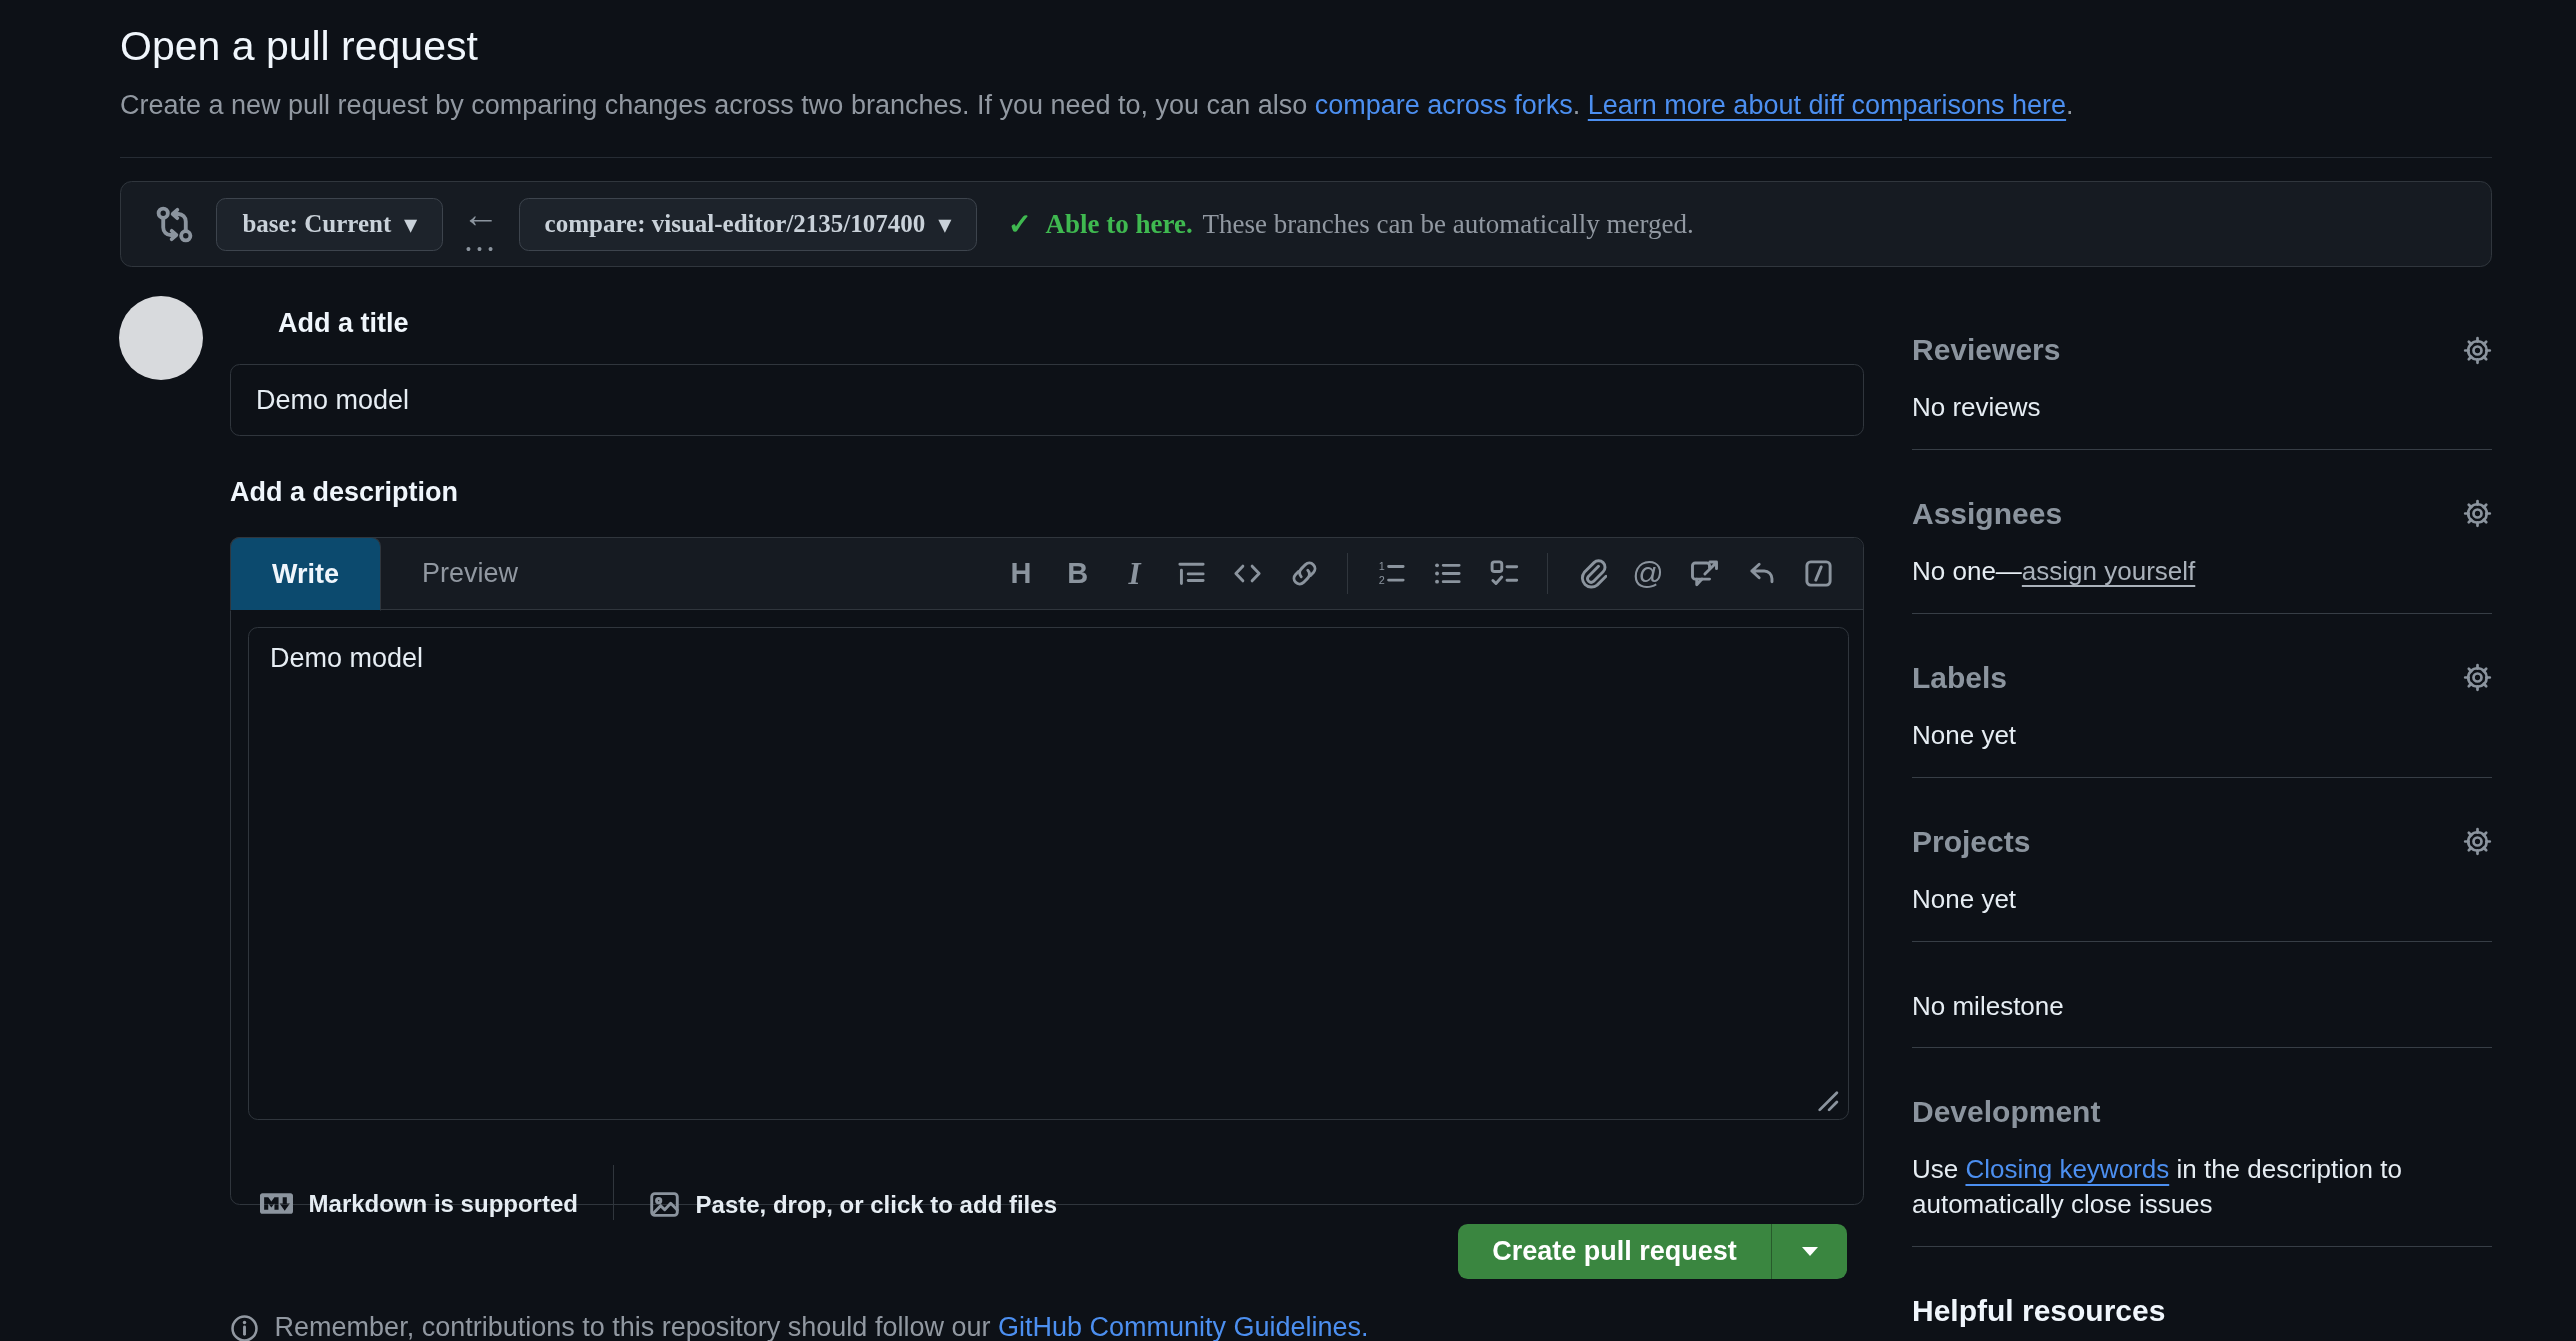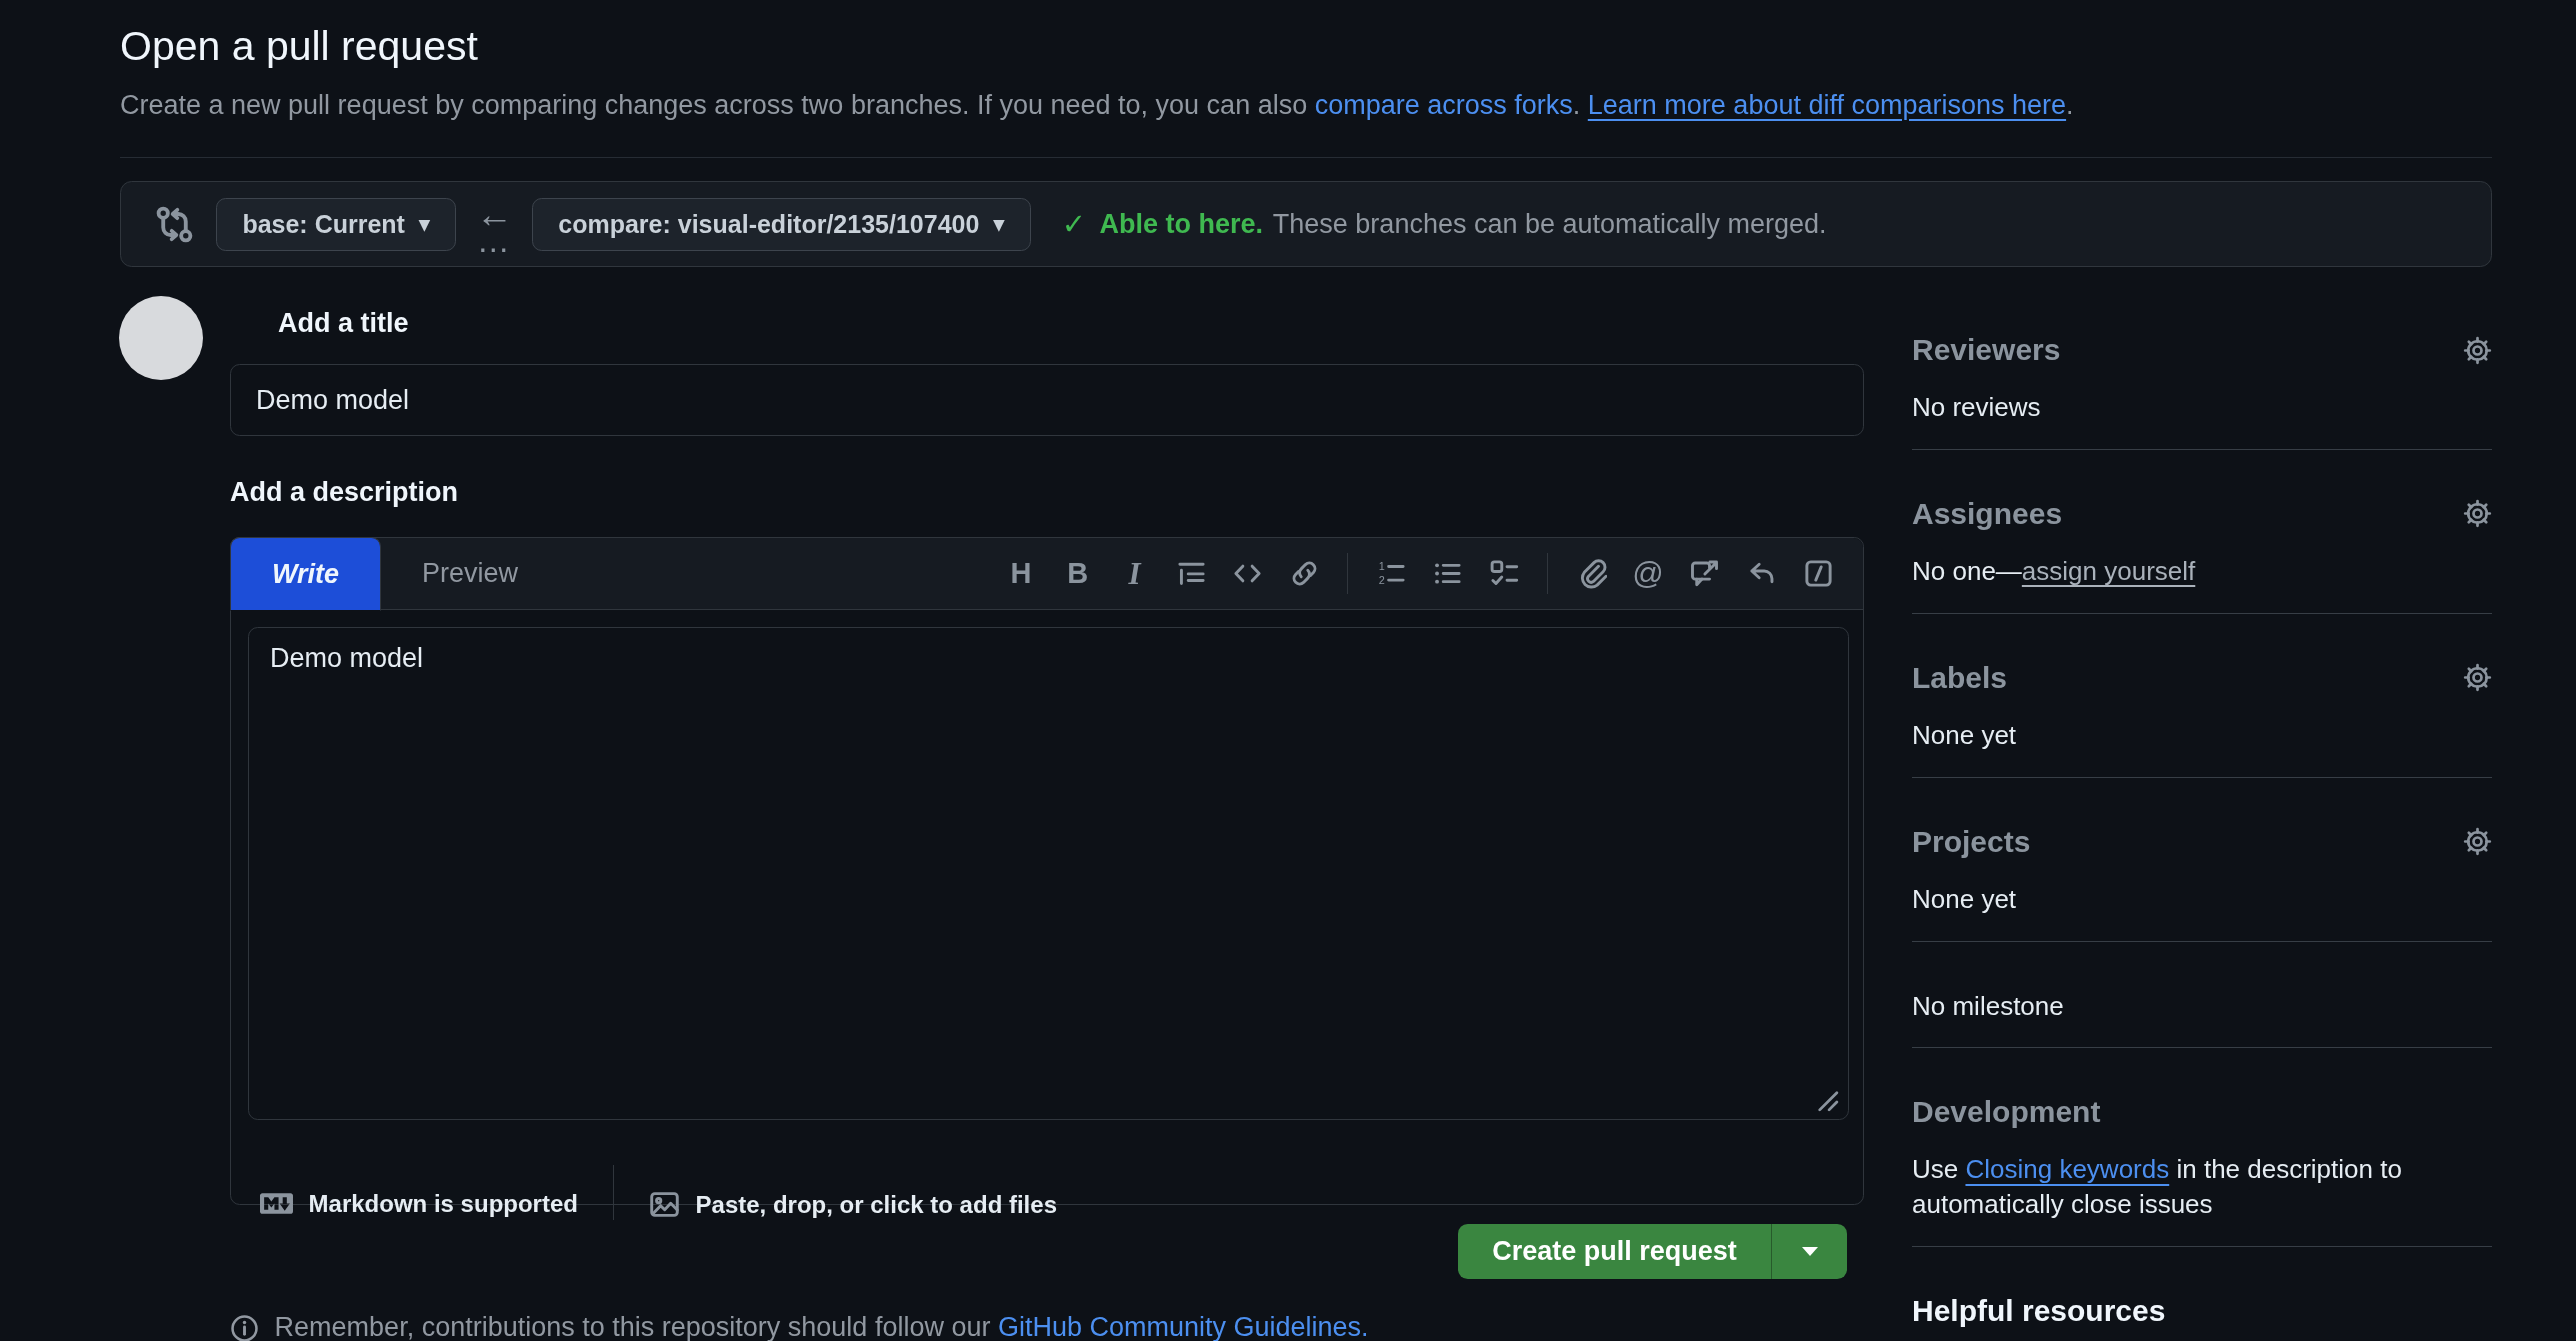--- a/index.html
+++ b/index.html
@@ -18,21 +18,21 @@
   .page-title { left:120px; top:23.4px; font-size:41px; font-weight:400; color:#f0f6fc; }
   .page-subtitle { left:120px; top:90px; font-size:27px; color:#9198a1; }
   a.link { color:#4c8ff0; text-decoration:none; cursor:pointer; }
   a.link.u { text-decoration:underline; text-underline-offset:4.9px; }
   .header-divider { left:120px; top:157px; width:2372px; height:1px; background:#262c34; }
 
   
   .branch-bar {
     left:120px; top:181px; width:2372px; height:86px;
     background:#161b22; border:1px solid #30363d; border-radius:11.7px;
-    display:flex; align-items:center; padding-left:33px;
+    display:flex; align-items:center; padding-left:33px;font-family:Liberation Serif, serif;
   }
   .compare-ic { width:41px; height:41px; margin-right:21.4px; flex:none; }
   .branch-btn {
     height:53px; background:#1d232b; border:1px solid #3d444d; border-radius:9.7px;
     display:inline-flex; align-items:center; padding:0 25px; cursor:pointer;
     font-size:25px; font-weight:600; color:#c9d1d9; white-space:nowrap;
   }
   .caret { font-size:23.4px; margin-left:13.6px; color:#c9d1d9; }
   .arrow-col { display:flex; flex-direction:column; align-items:center; width:76px; color:#8b949e; flex:none; }
   .arrow-col .arr { font-size:37px; line-height:33px; }
@@ -59,22 +59,22 @@
   .editor-head {
     position:relative; height:72px; background:#161b22;
     border-bottom:1px solid #30363d; border-radius:9.7px 9.7px 0 0;
     display:flex; align-items:stretch;
   }
   .tab {
     display:flex; align-items:center; padding:0 41px; font-size:27px; cursor:pointer;
   }
   .tab.active {
     position:relative; top:-1px; height:74px; margin-left:-1px;
-    background:#1d4ed8; border:1px solid #30363d; border-bottom:1px solid #0d1117;
-    border-radius:9.7px 9.7px 0 0; color:#f0f6fc; font-weight:600; z-index:2;font-style:italic;
+    background:#0c4a6e; border:1px solid #30363d; border-bottom:1px solid #0d1117;
+    border-radius:9.7px 9.7px 0 0; color:#f0f6fc; font-weight:600; z-index:2;
   }
   .tab.inactive { color:#9198a1; }
   .toolbar { margin-left:auto; display:flex; align-items:center; gap:9.7px; padding-right:21.4px; }
   .tbtn {
     width:47px; height:47px; display:flex; align-items:center; justify-content:center;
     color:#8b949e; cursor:pointer; border-radius:5.8px; flex:none;
   }
   .tbtn svg { width:31px; height:31px; }
   .tbtn .glyph { font-size:29px; font-weight:700; }
   .tbtn .glyph.it { font-style:italic; font-family:"Liberation Serif",serif; font-size:31px; }

